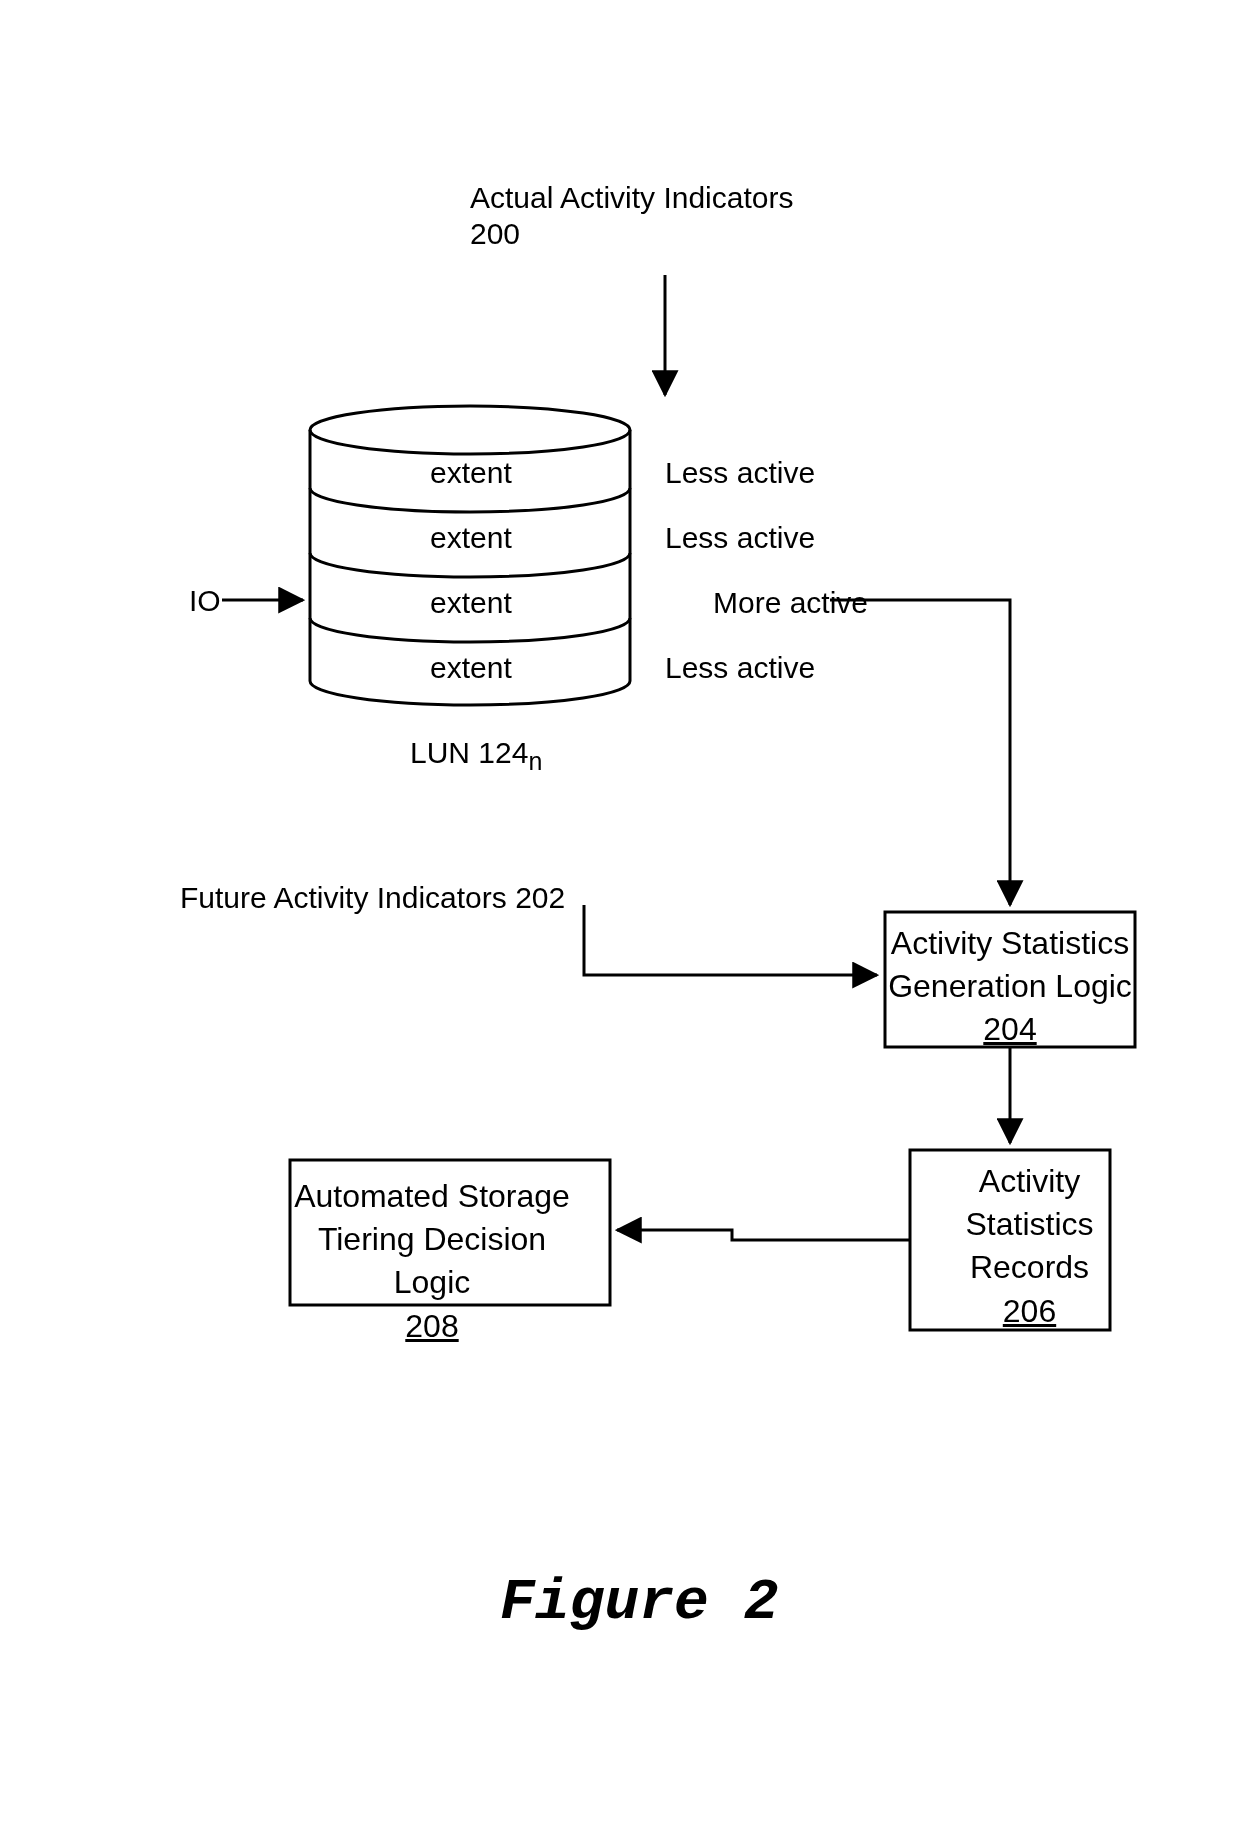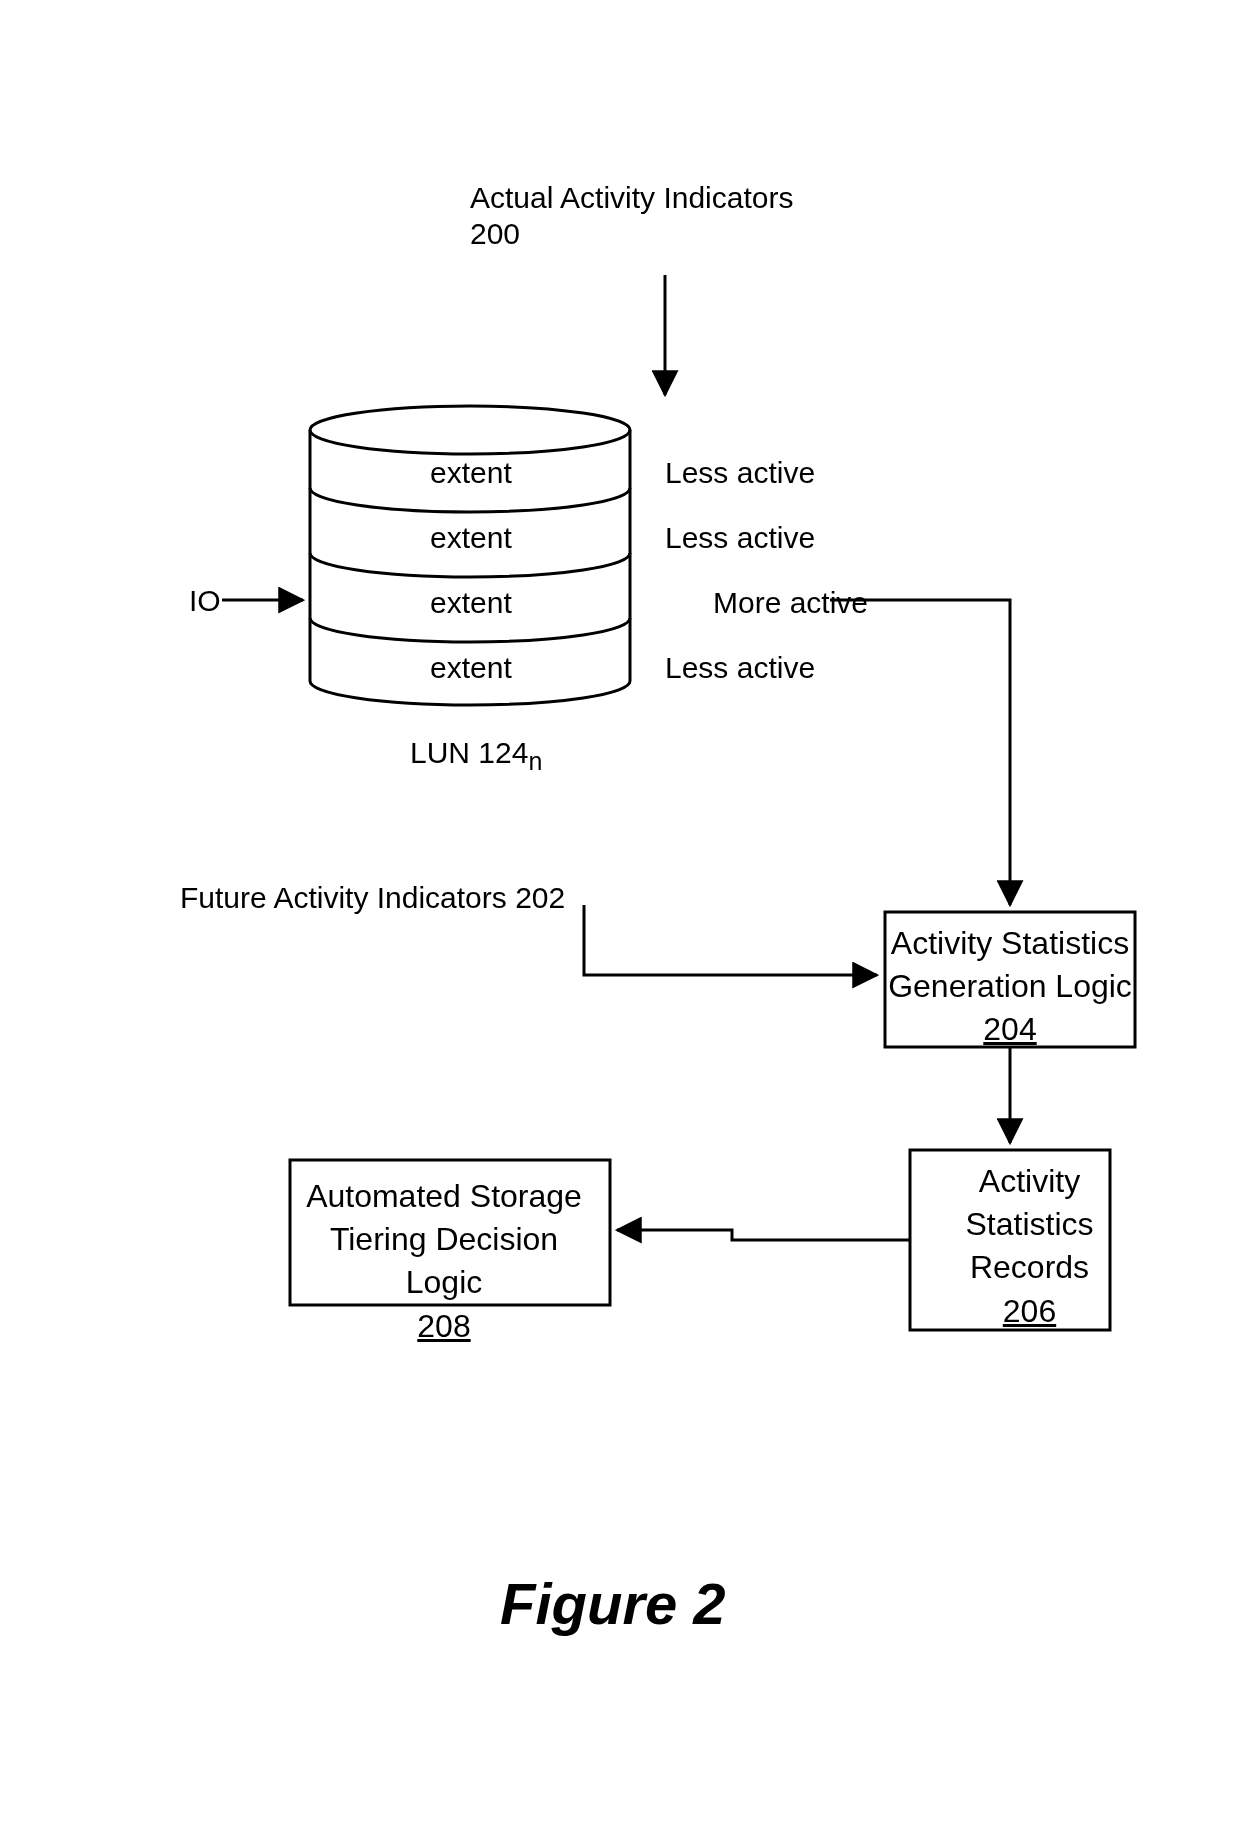--- a/index.html
+++ b/index.html
@@ -1,21 +1,21 @@
 <!DOCTYPE html>
 <html><head>
 <meta charset="utf-8">
 <style>
   html,body{margin:0;padding:0;background:#fff;}
   body{width:1240px;height:1838px;position:relative;font-family:Arial,Helvetica,sans-serif;color:#000;}
   svg{position:absolute;top:0;left:0;}
   .txt{position:absolute;font-size:30px;line-height:1.2;white-space:nowrap;}
   .txt.center{text-align:left;}
   .underline{text-decoration:underline;}
-  .fig{position:absolute;font-family:Liberation Sans, sans-serif;font-size:58px;font-weight:bold;font-style:italic;}
+  .fig{position:absolute;font-family:Liberation Mono, monospace;font-size:58px;font-weight:bold;font-style:italic;}
   .boxlabel{position:absolute;font-size:32px;text-align:center;line-height:1.35;}
 </style>
 </head>
 <body>
 
 <svg width="1240" height="1838" viewBox="0 0 1240 1838">
   <defs>
     <marker id="arrow" viewBox="0 0 12 12" refX="11" refY="6" markerWidth="9" markerHeight="9" orient="auto-start-reverse">
       <path d="M0,0 L12,6 L0,12 Z" fill="#000"></path>
     </marker>
@@ -83,19 +83,19 @@
   <span class="underline">204</span>
 </div>
 
 <div class="boxlabel" style="left:910px;top:1160px;width:239px;">
   <span>Activity</span><br>
   <span>Statistics</span><br>
   <span>Records</span><br>
   <span class="underline">206</span>
 </div>
 
-<div class="boxlabel" style="left:290px;top:1175px;width:284px;padding-left:12px;">
+<div class="boxlabel" style="left:290px;top:1175px;width:284px;">
   <span>Automated Storage</span><br>
   <span>Tiering Decision Logic</span><br>
   <span class="underline">208</span>
 </div>
 
 <div class="fig" style="left:500px;top:1570px;">Figure 2</div>
 
 </body></html>

